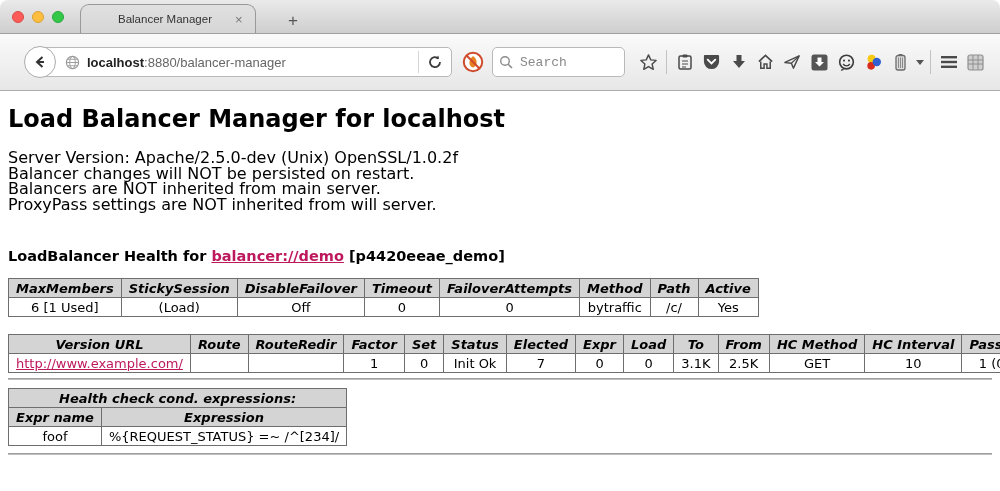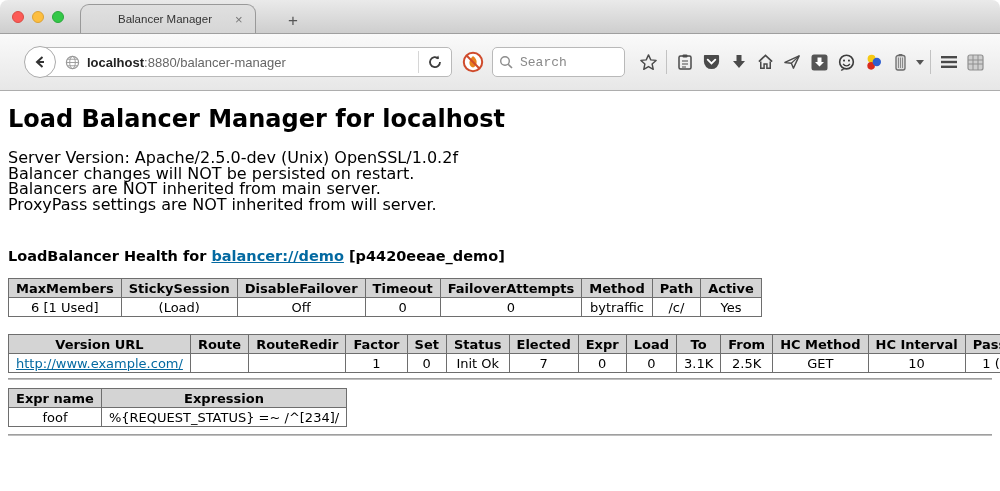--- a/index.html
+++ b/index.html
@@ -44,25 +44,25 @@
   .tb-btn { width:27px; height:30px; display:flex; align-items:center; justify-content:center; }
   .tb-div { width:1px; height:24px; background:#c2c2c2; margin:0 4px; }
   .caret { width:0; height:0; border-left:4px solid transparent; border-right:4px solid transparent;
            border-top:5px solid #555; margin:0 2px; }
 
   
   .content { padding:0 8px; font-family:"DejaVu Sans", sans-serif; color:#000; }
   h1.pagetitle { font-size:24px; font-weight:bold; margin:14px 0 17px 0; }
   .info div { font-size:16px; line-height:15.6px; }
   h3.status { font-size:14.5px; font-weight:bold; margin:36px 0 14px 0; }
-  a.vlink { color:#0369a1; text-decoration:underline; }
+  a.vlink { color:#be185d; text-decoration:underline; }
 
   table { border-collapse:collapse; font-size:13px; font-family:"DejaVu Sans", sans-serif; }
   th, td { border:1px solid #6e6e6e; padding:1px 7px; height:19px; white-space:nowrap; }
-  th { background:#d4d4d4; font-weight:bold; text-align:center; }
+  th { background:#d4d4d4; font-weight:bold; text-align:center;font-style:italic; }
   td { text-align:center; background:#fff; }
   td.left { text-align:left; }
 
   table.t1 th:nth-child(1){min-width:78px} table.t1 th:nth-child(2){min-width:88px}
   table.t1 th:nth-child(3){min-width:90px} table.t1 th:nth-child(4){min-width:46px}
   table.t1 th:nth-child(5){min-width:100px} table.t1 th:nth-child(6){min-width:42px}
   table.t1 th:nth-child(8){min-width:32px}
 
   table.t2 { margin-top:17px; }
   table.t2 th:nth-child(1){min-width:152px} table.t2 th:nth-child(2){min-width:30px}
@@ -297,20 +297,23 @@
         <td>1 (0)</td>
 
       </tr>
     </tbody>
       </table>
 
     <hr class="rule">
 
     <table class="t3">
       <tbody>
+          <tr>
+        <th colspan="2">Health check cond. expressions:</th>
+      </tr>
       <tr>
         <th>Expr name</th>
         <th>Expression</th>
       </tr>
       <tr>
         <td>foof</td>
         <td class="left">%{REQUEST_STATUS} =~ /^[234]/</td>
       </tr>
     </tbody>
       </table>

